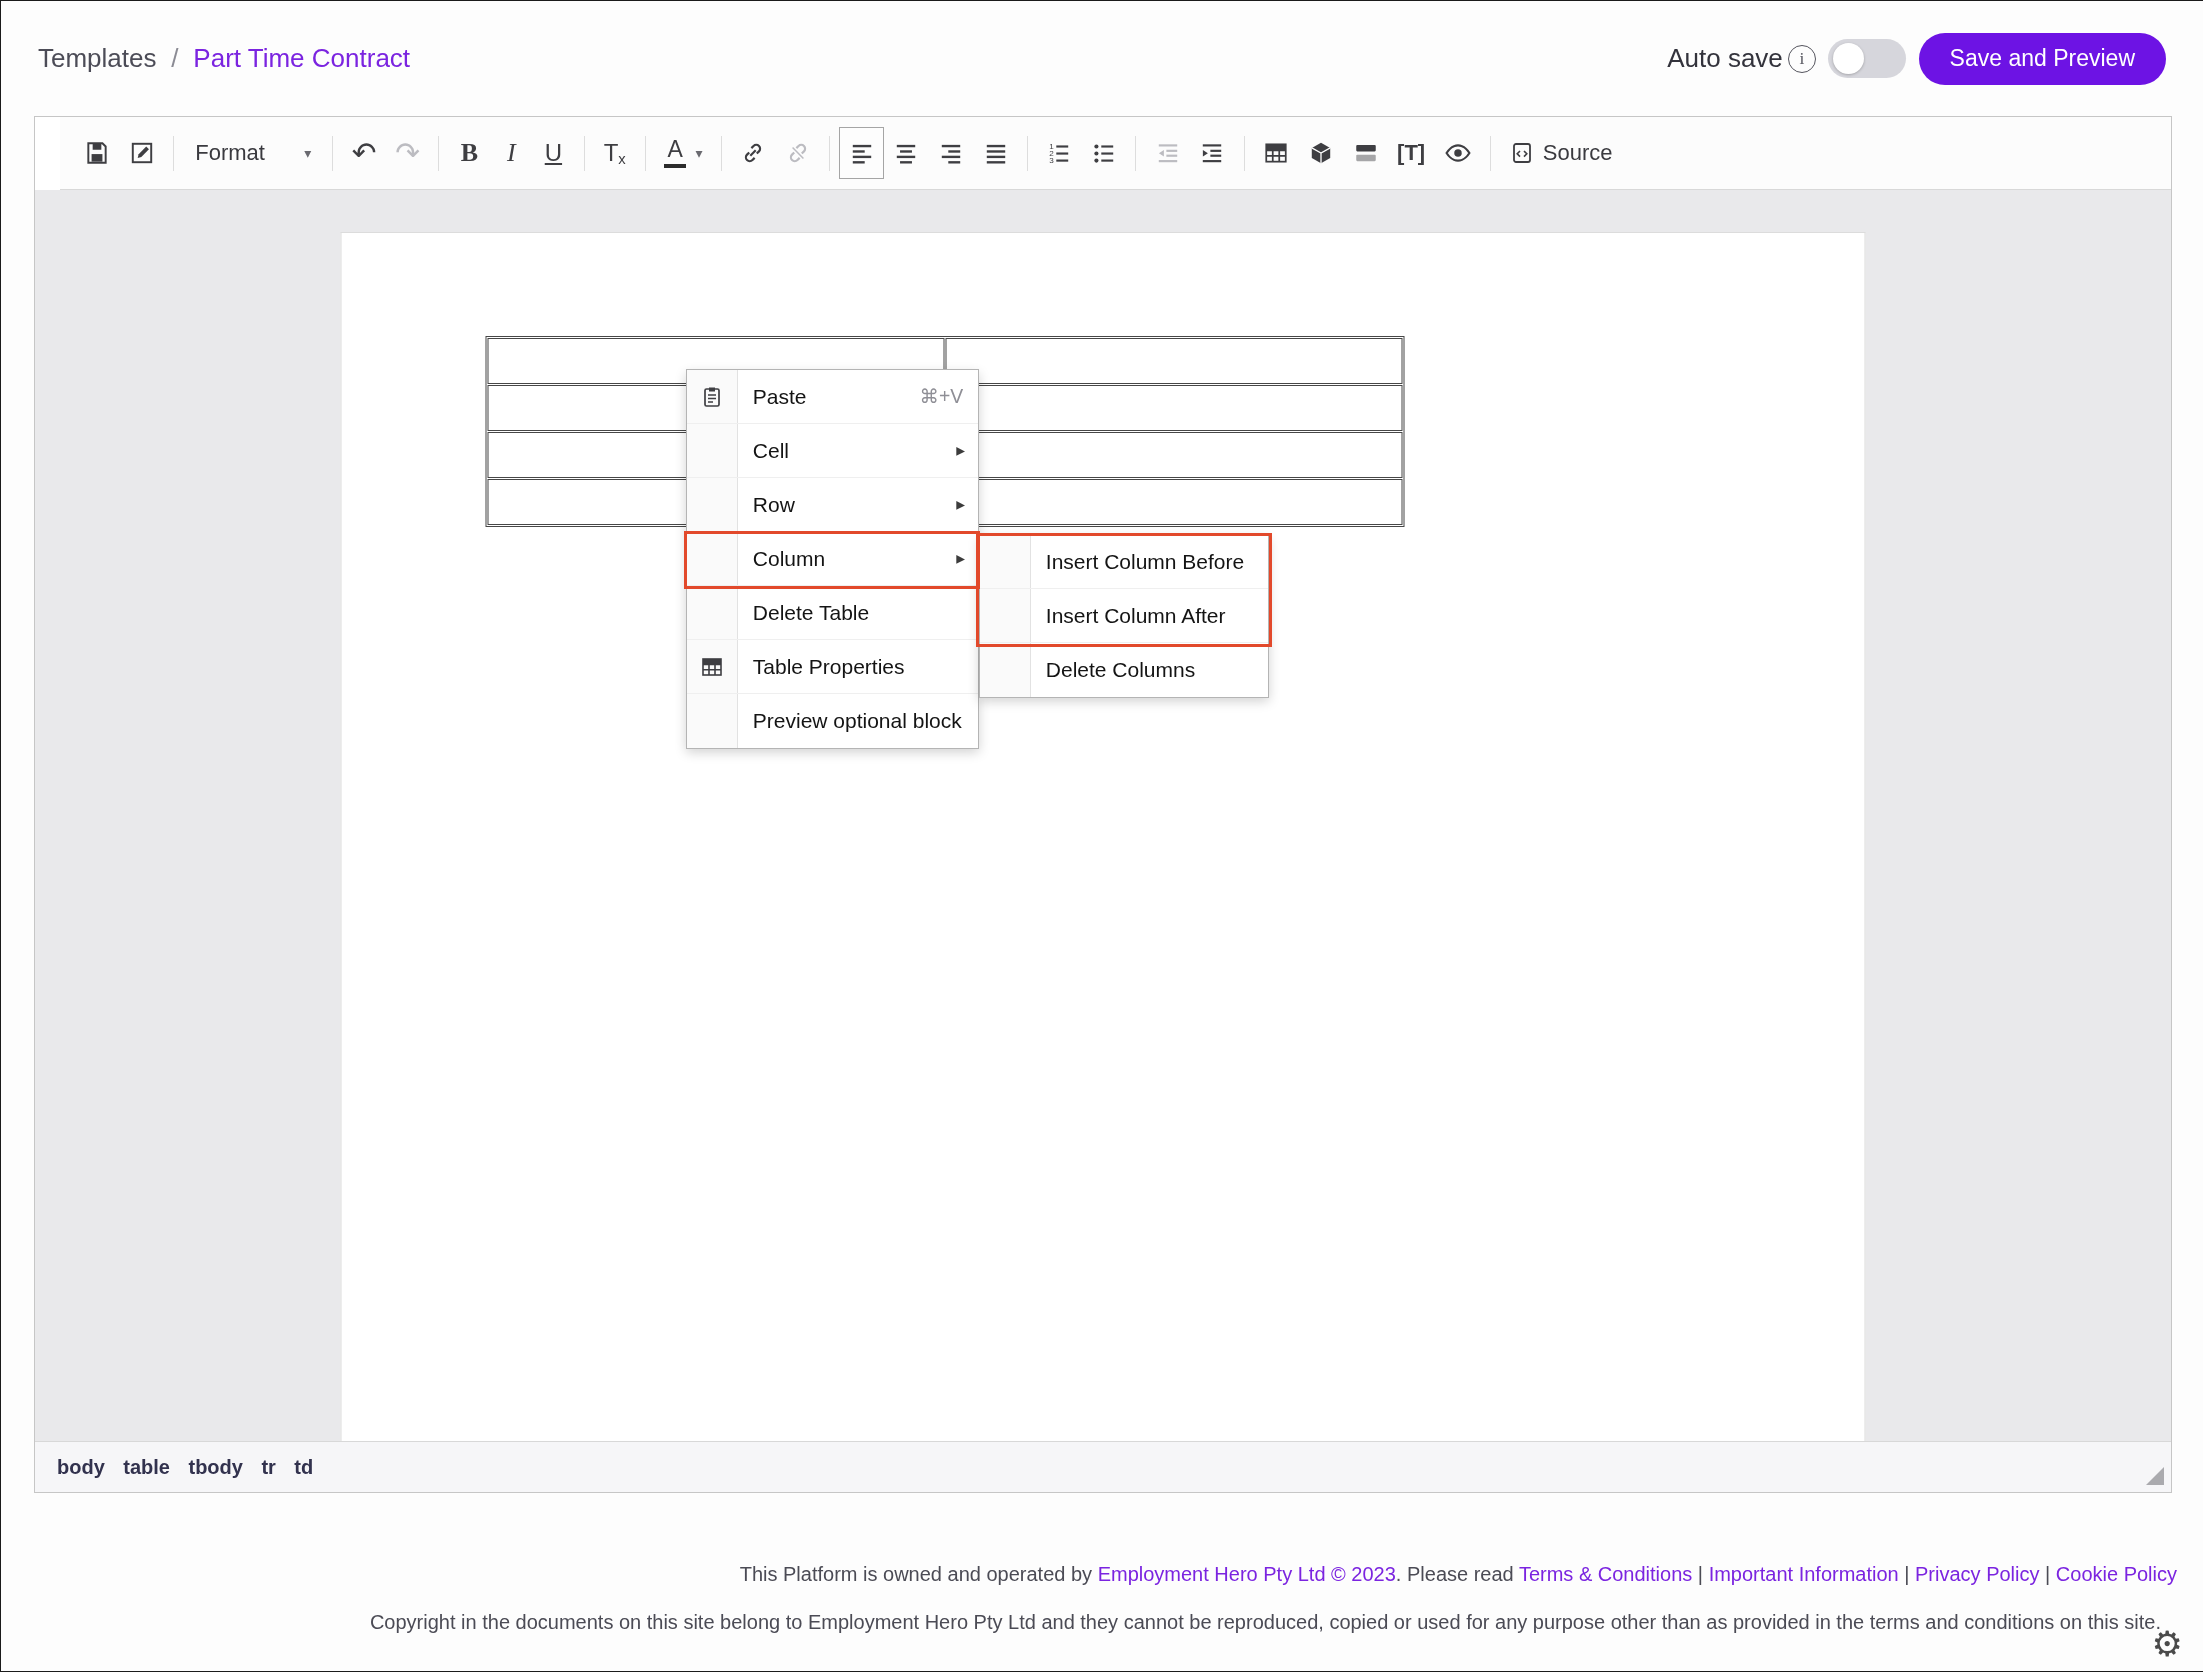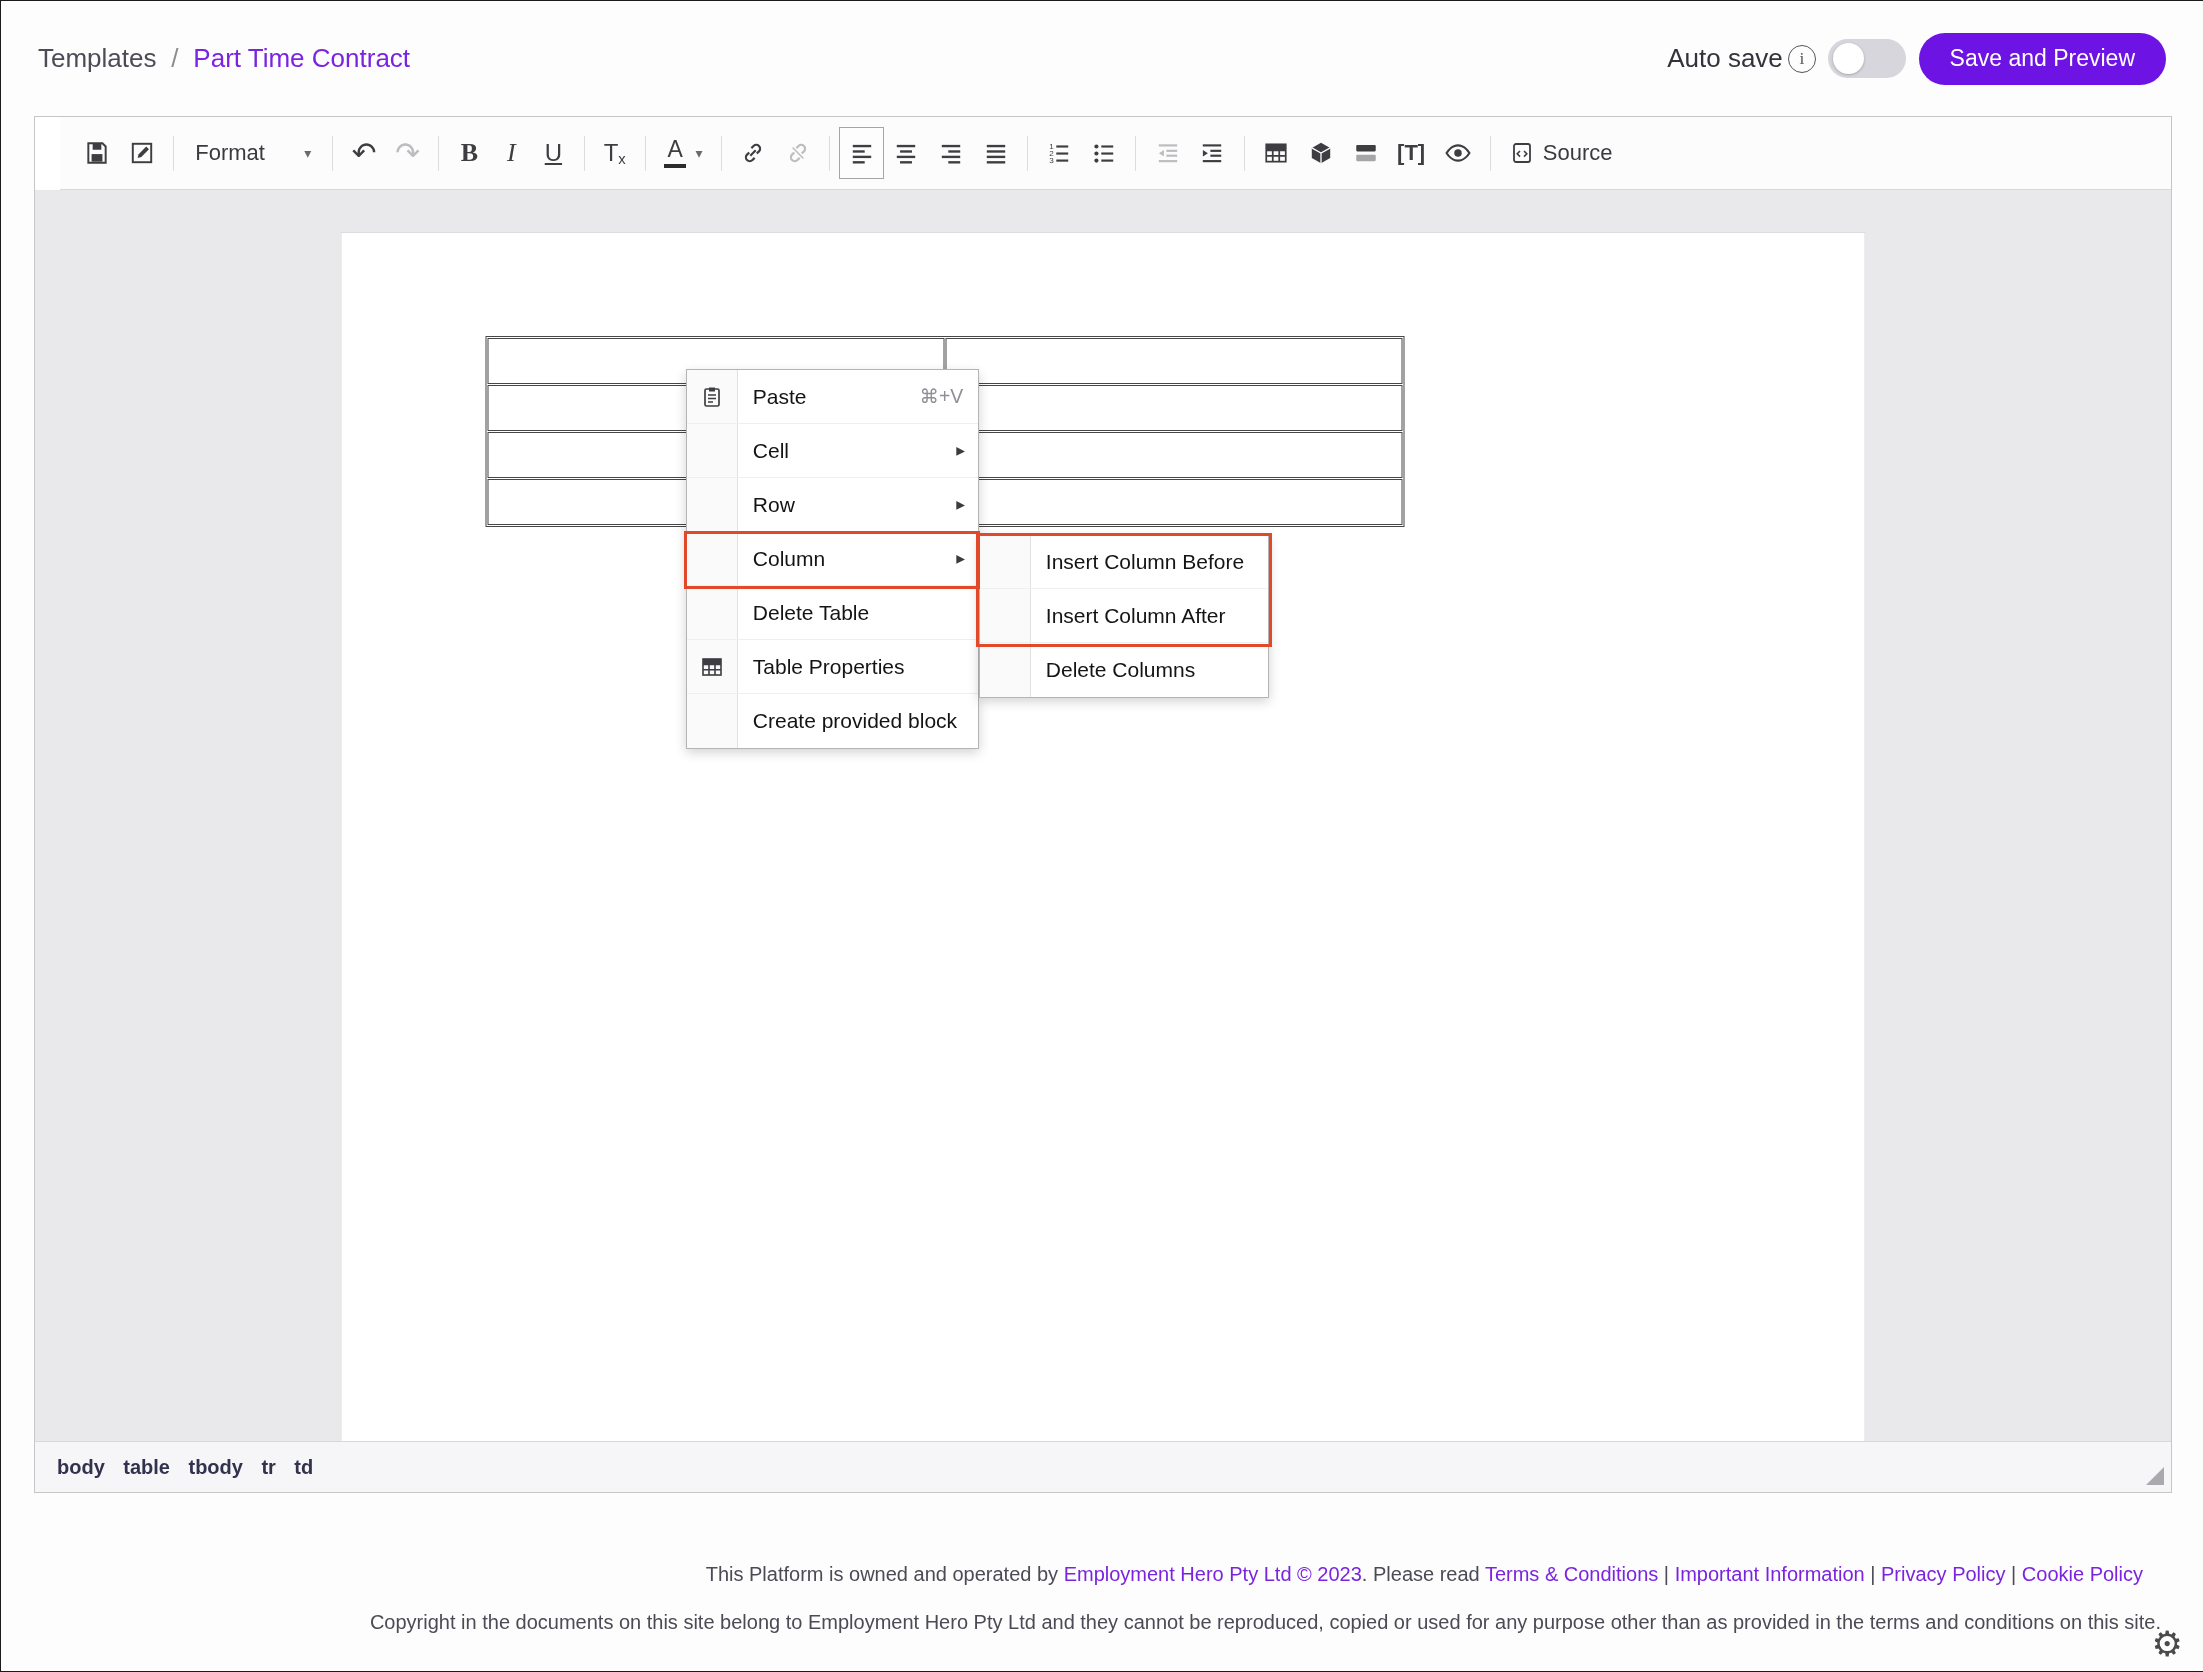--- a/index.html
+++ b/index.html
@@ -85,21 +85,21 @@
   .mi-shortcut { margin-left:auto; margin-right:14.8px; color:#8f8f96; font-size:19.4px; }
   .mi-arrow { margin-left:auto; margin-right:13px; color:#3c3c3c; font-size:17.5px; }
 
   
   .ann { position:absolute; border:3.7px solid #e2492b; z-index:60; pointer-events:none; }
   .ann-column { left:683px; top:530px; width:296px; height:58px; }
   .ann-submenu { left:975px; top:532px; width:296px; height:114px; }
 
   
   .footer1 { position:absolute; left:0; right:0; top:1562px; text-align:right;
-             padding-right:60px; font-size:20px; color:#4b4b55; }
+             padding-right:26px; font-size:20px; color:#4b4b55; }
   .footer2 { position:absolute; left:0; right:0; top:1610px; text-align:right;
              padding-right:42px; font-size:20px; color:#4b4b55; }
   .flink { color:#7b24e0; cursor:pointer; }
   .gear { position:absolute; right:20px; bottom:7.4px; font-size:35px; color:#4a4a4a; cursor:pointer; }
 </style>
 </head>
 <body>
 
 <div class="app">
 
@@ -391,21 +391,21 @@
         <svg width="24" height="24" viewBox="0 0 24 24">
             <rect x="3" y="4" width="18" height="5.5" fill="currentColor"></rect>
             <rect x="3" y="4" width="18" height="16" fill="none" stroke="currentColor" stroke-width="1.6"></rect>
             <path d="M3 9.5h18M3 14.75h18M9 9.5V20M15 9.5V20" stroke="currentColor" stroke-width="1.6"></path>
           </svg>
       </span>
       <span class="mi-label">Table Properties</span>
     </div>
     <div class="mi">
       <span class="mi-gutter"></span>
-      <span class="mi-label">Create provided block</span>
+      <span class="mi-label">Preview optional block</span>
     </div>
   </div>
 
   <div class="ctx ctx-sub">
     <div class="mi">
       <span class="mi-gutter"></span>
       <span class="mi-label">Insert Column Before</span>
     </div>
     <div class="mi">
       <span class="mi-gutter"></span>

